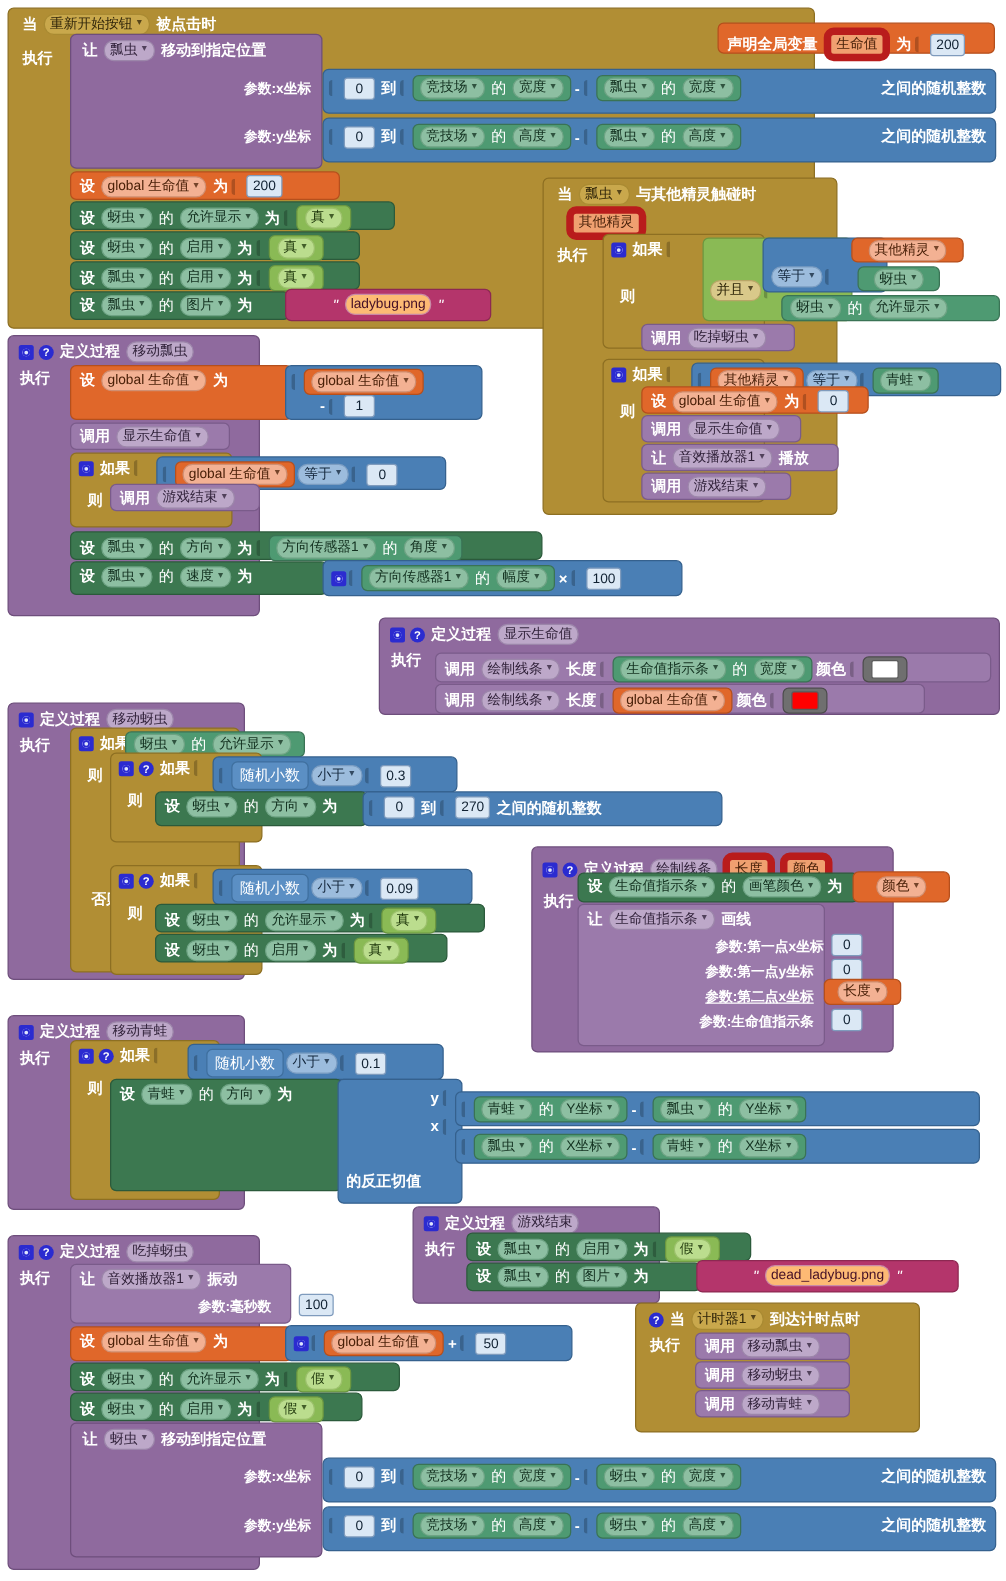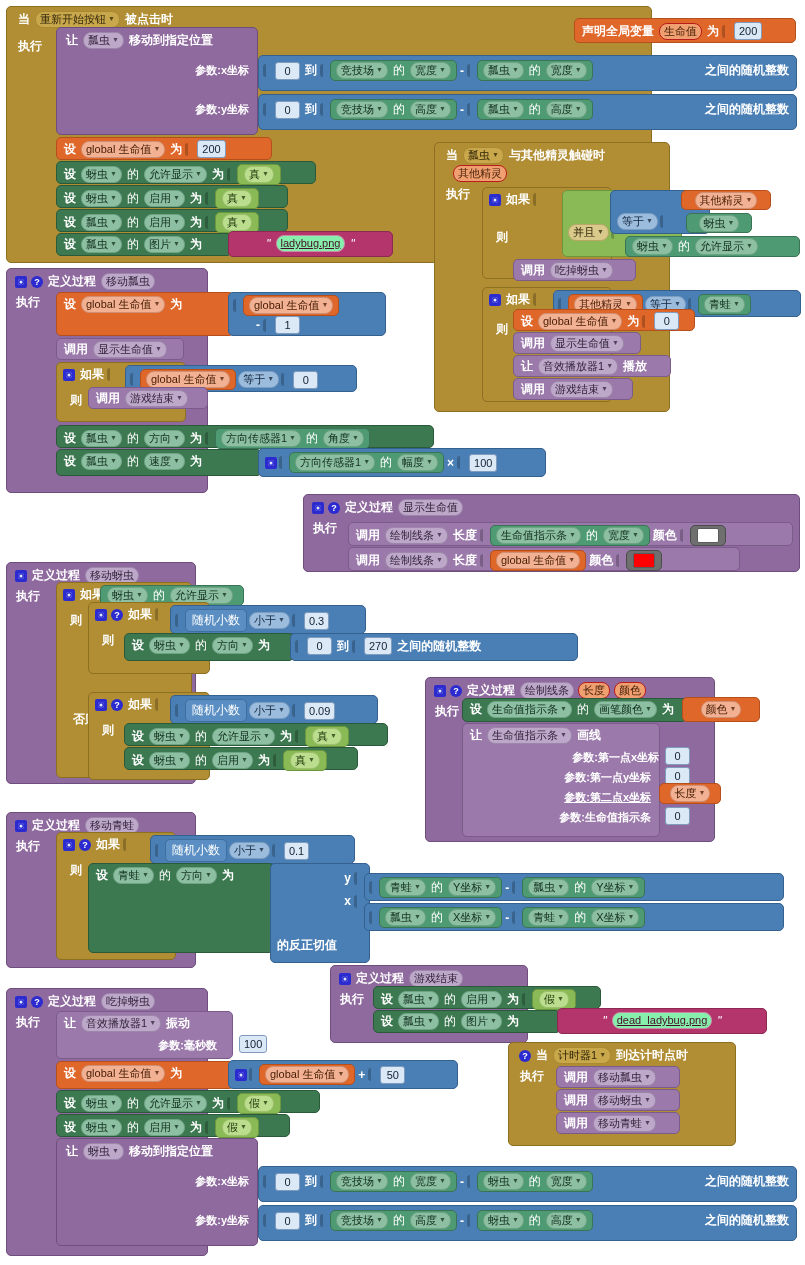--- a/index.html
+++ b/index.html
@@ -24,24 +24,24 @@
   .c-call  {background:#9b7aab;border:1px solid #7a5b8a;}      
 
   
   .fld{display:inline-flex;align-items:center;gap:2px;padding:0 4px;margin:0 2px;
        border-radius:8px;height:15px;line-height:15px;font-size:11px;white-space:nowrap;}
   .fld.g{background:#8dbfa2;color:#12301f;border:1px solid #6ea384;}
   .fld.gold{background:#c9a84c;color:#30250a;border:1px solid #a98a32;}
   .fld.lt{background:#d9c98a;color:#2c2408;border:1px solid #b8a767;}
   .fld.pp{background:#bda8c9;color:#2e1f37;border:1px solid #9c86aa;}
   .fld.or{background:#f3b193;color:#4a2008;border:1px solid #d08f72;}
-  .fld.org{background:#f0a070;color:#48210a;border:1px solid #b91c1c;}
+  .fld.org{background:#f0a070;color:#48210a;border:6px solid #b91c1c;}
   .fld.bl{background:#9cbcdd;color:#102338;border:1px solid #7b9dc2;}
   .fld.lg{background:#bbdd8e;color:#1c3409;border:1px solid #9cc06c;}
-  .fld.mg{background:#86efac;color:#441027;border:1px solid #c98aa6;text-decoration:underline;}
+  .fld.mg{background:#fdba74;color:#441027;border:1px solid #c98aa6;}
   .car{font-size:7px;opacity:.75;transform:translateY(-1px);}
 
   
   .num{display:inline-flex;align-items:center;justify-content:center;background:#dbe8f5;color:#123;
        border:1px solid #7f9bbd;border-radius:3px;height:16px;min-width:15px;padding:0 4px;
        font-size:11px;margin:0 2px;}
   
   .sw{display:inline-block;width:20px;height:13px;border:1px solid #5a5a5a;border-radius:2px;margin:0 3px;}
 
   .lbl{padding:0 3px;white-space:nowrap;}

